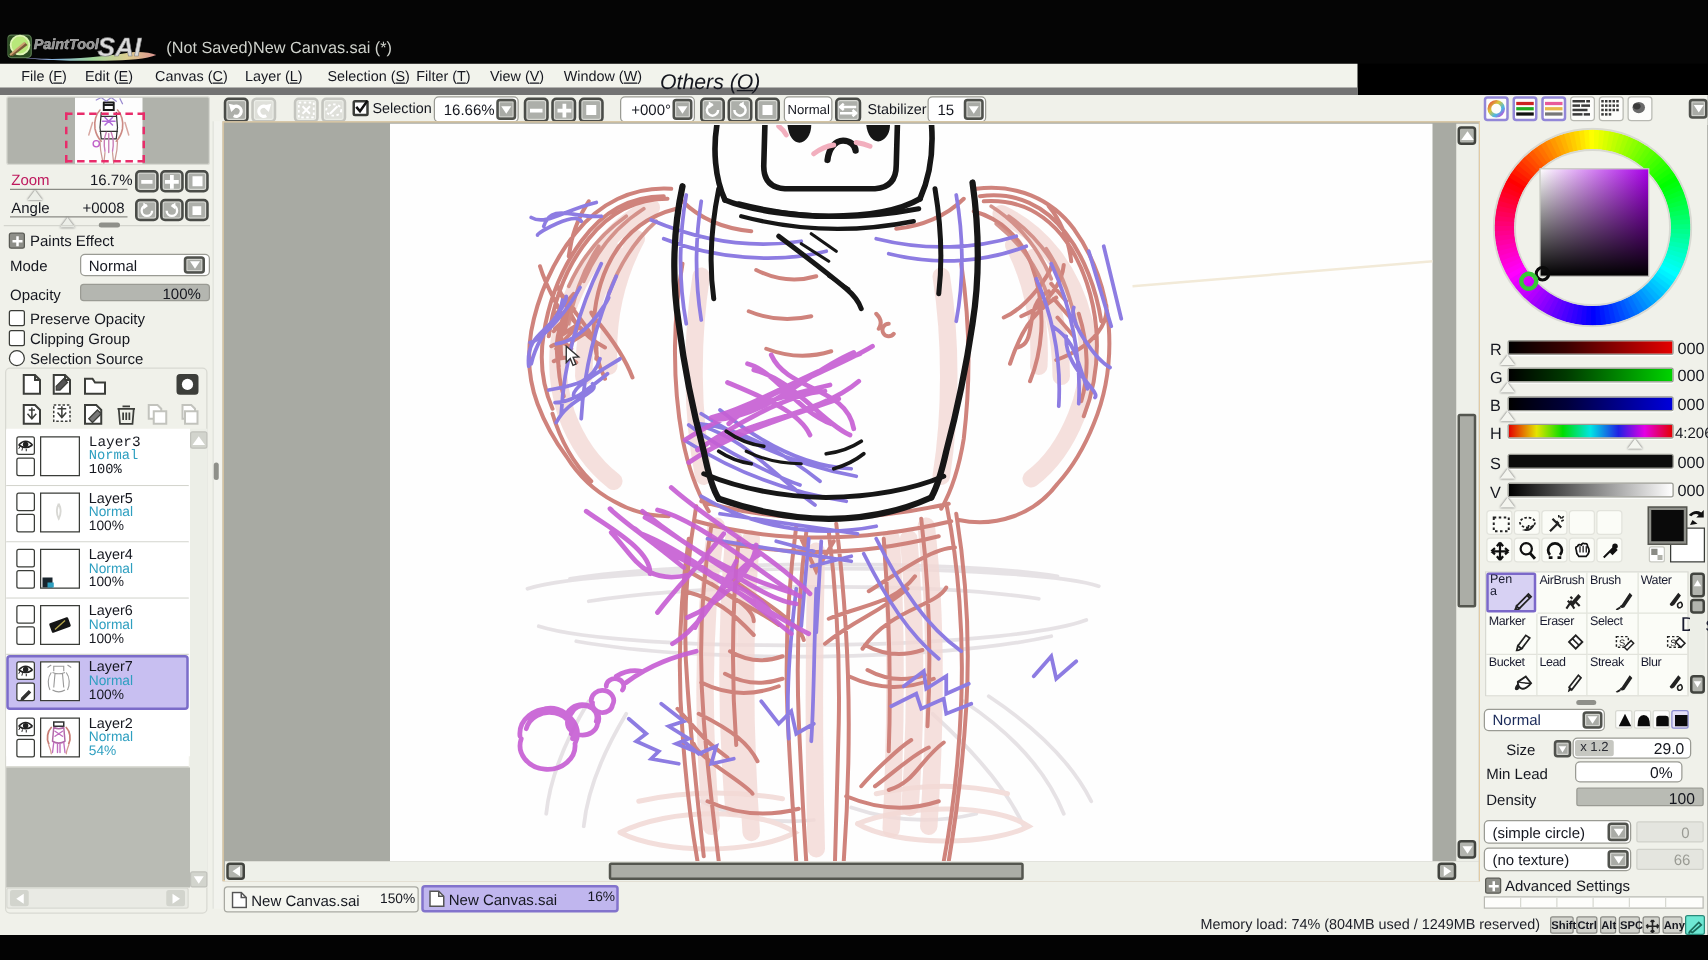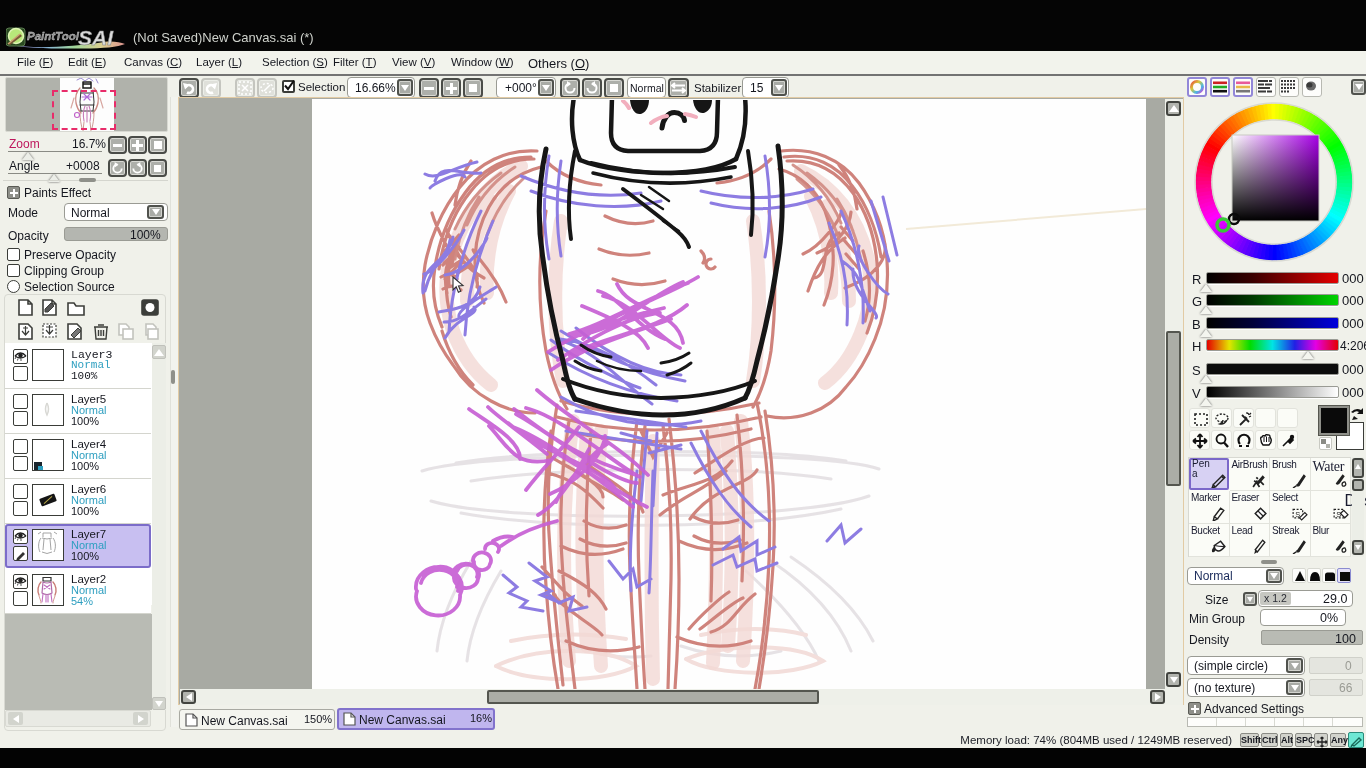--- a/index.html
+++ b/index.html
@@ -41,30 +41,30 @@
   <circle cx="10" cy="10" r="7.5" fill="#b8e87a"></circle>
   <circle cx="10" cy="10" r="7.5" fill="none" stroke="#dff5b5" stroke-width="1.5"></circle>
   <path d="M2,18 L14,8 L16,10 L4,19 Z" fill="#7a5a38"></path>
   <path d="M2,18 L14,8" stroke="#caa070" stroke-width="1.5"></path>
   <text x="21" y="13.5" font-size="11.5" font-style="italic" font-weight="bold" fill="#8f8f8f" stroke="#c8c8c8" stroke-width="0.35">PaintTool</text>
   <text x="72" y="19" font-size="21" font-style="italic" font-weight="bold" fill="#dadada" stroke="#808080" stroke-width="0.5">SAI</text>
  </svg>
  <div class="abs" style="left:133px;top:30px;font-size:13px;color:#cfd2cc;">(Not Saved)New Canvas.sai (*)</div>
 </div>
 
-<div class="abs" style="left:0;top:51px;width:1366px;height:25px;background:#f2f3ec;border-bottom:2px solid #737373;">
+<div class="abs" style="left:0;top:51px;width:1086px;height:25px;background:#f2f3ec;border-bottom:6px solid #737373;">
  <div class="abs" style="left:17px;top:5px;font-size:11.5px;color:#15171f;">File (<span style="text-decoration:underline">F</span>)</div>
  <div class="abs" style="left:68px;top:5px;font-size:11.5px;color:#15171f;">Edit (<span style="text-decoration:underline">E</span>)</div>
  <div class="abs" style="left:124px;top:5px;font-size:11.5px;color:#15171f;">Canvas (<span style="text-decoration:underline">C</span>)</div>
  <div class="abs" style="left:196px;top:5px;font-size:11.5px;color:#15171f;">Layer (<span style="text-decoration:underline">L</span>)</div>
  <div class="abs" style="left:262px;top:5px;font-size:11.5px;color:#15171f;">Selection (<span style="text-decoration:underline">S</span>)</div>
  <div class="abs" style="left:333px;top:5px;font-size:11.5px;color:#15171f;">Filter (<span style="text-decoration:underline">T</span>)</div>
  <div class="abs" style="left:392px;top:5px;font-size:11.5px;color:#15171f;">View (<span style="text-decoration:underline">V</span>)</div>
  <div class="abs" style="left:451px;top:5px;font-size:11.5px;color:#15171f;">Window (<span style="text-decoration:underline">W</span>)</div>
- <div class="abs" style="left:528px;top:5px;font-size:13px;color:#15171f;">Others (<span style="text-decoration:underline">O</span>)</div>
+ <div class="abs" style="left:528px;top:5px;font-size:17px;color:#15171f;font-style:italic;">Others (<span style="text-decoration:underline">O</span>)</div>
 </div>
 <div class="abs" style="left:0;top:76px;width:1366px;height:672px;background:#f0f1ea;"></div>
 
 <div class="abs" style="left:0;top:76px;width:1366px;height:24px;background:#f0f1ea;">
  <div class="btn" style="left:179px;top:2px;width:20px;height:20px;">
         <svg width="14" height="14" viewBox="0 0 14 14">
           <path d="M3.5,6 A4,4 0 1 1 5,11.5" fill="none" stroke="#fff" stroke-width="2.6"></path>
           <path d="M1,2 L8,3.5 L3,8.5 Z" fill="#fff"></path>
         </svg>
       </div>
@@ -743,21 +743,21 @@
         <path d="M4,12 L11,4 L13,6 L7,13 Z" fill="#222"></path>
         <path d="M2,15 L6,9 M3,9 l2,2 M5,6 l1.5,1.5 M8,15 l-2,-3 M12,13 l-3,-3" stroke="#222" stroke-width="1.6" fill="none"></path>
       </svg>
       <div class="abs" style="left:85.0px;top:382px;width:40.5px;height:33px;border-right:1px solid #e2e3dc;border-bottom:1px solid #e2e3dc;"></div>
       <div class="abs" style="left:87.0px;top:383px;font-size:10px;color:#1a1c30;letter-spacing:-0.3px;">Brush</div>
       <svg class="abs" style="left:106.0px;top:395px;" width="17" height="17" viewBox="0 0 16 16">
         <path d="M6,12 L12,3 L14,5 L8,14 Q6,15 5,14 Q4,13 6,12 Z" fill="#222"></path>
         <path d="M5,14 Q3,15 2,16" stroke="#222" stroke-width="1.5" fill="none"></path>
       </svg>
       <div class="abs" style="left:125.5px;top:382px;width:40.5px;height:33px;border-right:1px solid #e2e3dc;border-bottom:1px solid #e2e3dc;"></div>
-      <div class="abs" style="left:127.5px;top:383px;font-size:14px;color:#1a1c30;letter-spacing:-0.3px;font-family:Liberation Serif, serif;">Water</div>
+      <div class="abs" style="left:127.5px;top:383px;font-size:10px;color:#1a1c30;letter-spacing:-0.3px;">Water</div>
       <svg class="abs" style="left:146.5px;top:395px;" width="17" height="17" viewBox="0 0 16 16">
         <path d="M4,11 L10,3 L12,5 L7,12 Q5,13.5 4,12.5 Q3,11.5 4,11 Z" fill="#222"></path>
         <path d="M12,10 q2,3 0,4 q-2,1 -2.5,-1 q-0.5,-2 2.5,-3" fill="none" stroke="#222" stroke-width="1.2"></path>
       </svg>
       <div class="abs" style="left:4.0px;top:415px;width:40.5px;height:33px;border-right:1px solid #e2e3dc;border-bottom:1px solid #e2e3dc;"></div>
       <div class="abs" style="left:6.0px;top:416px;font-size:10px;color:#1a1c30;letter-spacing:-0.3px;">Marker</div>
       <svg class="abs" style="left:25.0px;top:428px;" width="17" height="17" viewBox="0 0 16 16">
         <path d="M4,12 L10,4 L13,6 L7,14 Z M4,12 L3,16 L7,14 Z" fill="none" stroke="#222" stroke-width="1.3"></path>
       </svg>
       <div class="abs" style="left:44.5px;top:415px;width:40.5px;height:33px;border-right:1px solid #e2e3dc;border-bottom:1px solid #e2e3dc;"></div>
@@ -831,21 +831,21 @@
       <div class="abs" style="left:152px;top:492px;width:14px;height:15px;border:1px solid #8a8bd0; background:#e4e0f6;border-radius:2px;"><svg width="14" height="14" viewBox="0 0 14 14">
           <rect x="2" y="3" width="10" height="9" fill="#0a0a0a"></rect>
         </svg></div>
       <div class="abs" style="left:20px;top:517px;font-size:12px;color:#15171f;">Size</div>
       <div class="ddb" style="left:58px;top:516px;width:14px;height:14px;">
         <span class="tri-d" style="border-left-width:3px;border-right-width:3px;border-top-width:5px;"></span>
       </div>
       <div class="fld" style="left:73px;top:514px;width:95px;height:17px;"></div>
       <div class="abs" style="left:75px;top:516px;width:31px;height:13px;background:#c6c7c1;border-radius:2px;font-size:10.5px;color:#2a2c34;text-align:center;">x 1.2</div>
       <div class="abs" style="left:138px;top:516px;font-size:12.5px;color:#15171f;">29.0</div>
-      <div class="abs" style="left:4px;top:536px;font-size:12px;color:#15171f;">Min Group</div>
+      <div class="abs" style="left:4px;top:536px;font-size:12px;color:#15171f;">Min Lead</div>
       <div class="fld" style="left:75px;top:533px;width:86px;height:17px;"></div>
       <div class="abs" style="left:135px;top:535px;font-size:12.5px;color:#15171f;">0%</div>
       <div class="abs" style="left:4px;top:557px;font-size:12px;color:#15171f;">Density</div>
       <div class="abs" style="left:76px;top:554px;width:102px;height:15px;background:#b9bbb4;border:1px solid #9a9b94;border-radius:2px;"></div>
       <div class="abs" style="left:150px;top:556px;font-size:12.5px;color:#15171f;">100</div>
       <div class="fld" style="left:2px;top:580px;width:118px;height:19px;"></div>
       <div class="abs" style="left:9px;top:583px;font-size:12px;color:#15171f;">(simple circle)</div>
       <div class="ddb" style="left:101px;top:582px;width:17px;height:15px;">
         <span class="tri-d"></span>
       </div>

